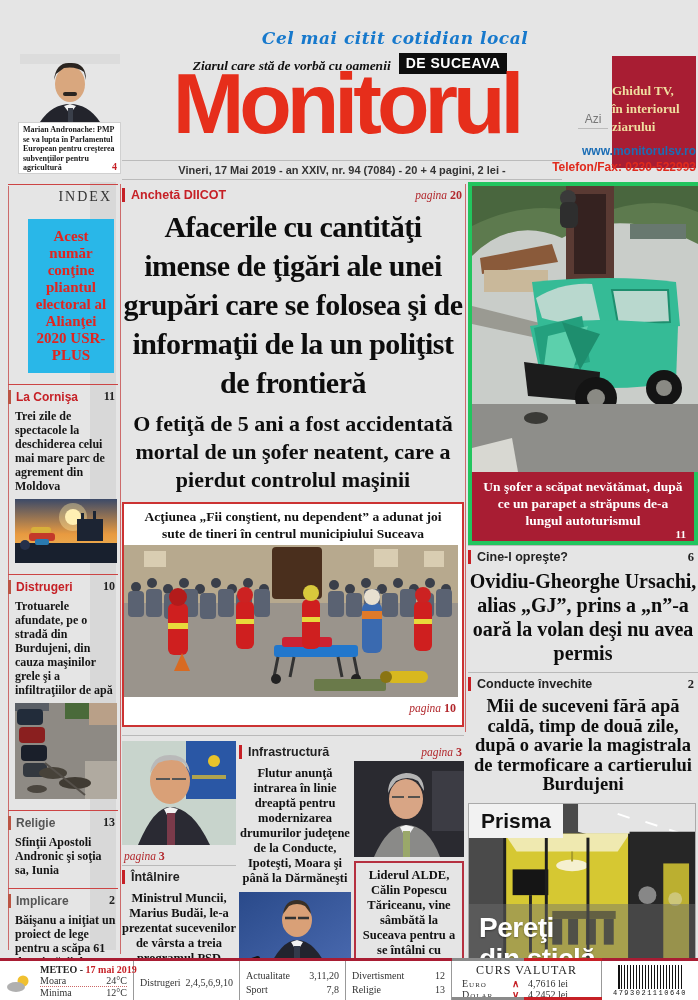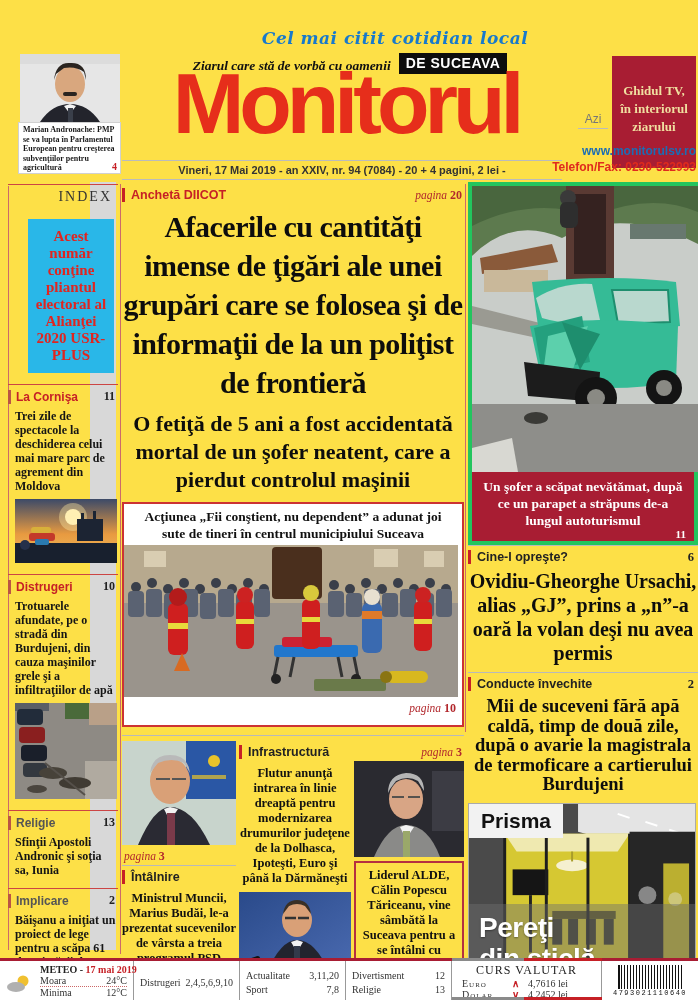--- a/index.html
+++ b/index.html
@@ -1,37 +1,37 @@
 <!DOCTYPE html>
 <html><head>
 <meta charset="utf-8">
 <style>
   * { margin:0; padding:0; box-sizing:border-box; }
   html,body { background:#ffffff; }
-  .page { position:relative; width:698px; height:1000px; background:#fde047; overflow:hidden;
+  .page { position:relative; width:698px; height:1000px; background:#e5e5e5; overflow:hidden;
           font-family:"Liberation Sans", sans-serif; }
 
   
   .tag-script { position:absolute; left:130px; top:28px; width:530px; text-align:center;
     font:bold italic 17px "DejaVu Serif", serif; color:#1779cc; letter-spacing:.5px; }
   .tag2row { position:absolute; left:130px; top:53px; width:440px; text-align:center; }
   .tag-serif { font:bold italic 13.5px "Liberation Serif", serif; color:#111; }
   .badge { display:inline-block; background:#0d0d0d; color:#fff; font:bold 14px "Liberation Sans", sans-serif;
     padding:2px 7px 3px; margin-left:8px; letter-spacing:.5px; vertical-align:2px; }
   .masthead { position:absolute; left:126px; top:58px; width:440px; text-align:center;
     font:bold 86px/1.05 "Liberation Sans", sans-serif; letter-spacing:-5px; color:#e62e1b; }
   .hphoto { position:absolute; left:20px; top:54px; width:100px; height:68px; }
   .hphoto svg { display:block; width:100%; height:100%; }
   .hcap { position:absolute; left:18px; top:122px; width:103px; height:52px; background:#fff;
     border:1px solid #d0d0d0; padding:2px 3px 2px 4px; font:bold 8px/9.5px "Liberation Serif", serif; color:#1a1a1a; }
   .hcap .tp { position:absolute; right:3px; bottom:1px; color:#c62026; font:bold 10px "Liberation Serif", serif; }
   .azi { position:absolute; left:578px; top:112px; width:30px; font:12px "Liberation Sans", sans-serif; color:#777;
     border-bottom:1px solid #bbb; text-align:center; padding-bottom:2px;}
   .tvbox { position:absolute; left:612px; top:56px; width:84px; height:112px; background:#a81d33;
-    color:#f0dfa0; font:bold 13px/18px "Liberation Serif", serif; text-align:center;
+    color:#f0dfa0; font:bold 13px/18px "Liberation Serif", serif; text-align:left;
     white-space:pre-line; padding-top:26px; }
   .site { position:absolute; right:2px; top:144px; width:170px; text-align:right;
     font:bold 12px "Liberation Sans", sans-serif; color:#1b6db5; }
   .phone { position:absolute; right:2px; top:160px; width:190px; text-align:right;
     font:bold 12px "Liberation Sans", sans-serif; color:#e02a1d; }
   .dateline { position:absolute; left:122px; top:160px; width:440px; text-align:center;
     font:bold 11px "Liberation Sans", sans-serif; color:#333; border-top:1px solid #bbb; border-bottom:1px solid #bbb;
     padding:3px 0 3px; }
 
   
@@ -375,21 +375,21 @@
         <div class="krow">
           <span class="kick">Întâlnire</span>
         </div>
         <div class="c3txt">Ministrul Muncii, Marius Budăi, le-a prezentat sucevenilor de vârsta a treia programul PSD privind calitatea vieţii pensionarilor</div>
       </div>
 
       <div>
         <div class="krow nb">
           <span class="kick">Infrastructură</span>
         </div>
-        <div class="c3txt">Flutur anunţă intrarea în linie dreaptă pentru modernizarea drumurilor judeţene de la Dolhasca, Ipoteşti, Euro şi până la Dărmăneşti</div>
+        <div class="c3txt">Flutur anunţă intrarea în linie dreaptă pentru modernizarea drumurilor judeţene de la Conducte, Ipoteşti, Moara şi până la Dărmăneşti</div>
         <div class="colph" style="margin-top:6px">
           <svg width="112" height="80" viewBox="0 0 112 80" aria-hidden="true">
             <defs>
                 <linearGradient id="bg2" x1="0" y1="0" x2="1" y2="1">
               <stop offset="0" stop-color="#2a4a8a"></stop>
                   <stop offset="1" stop-color="#4a6ab0"></stop>
             </linearGradient>
               </defs>
             <rect width="112" height="80" fill="url(#bg2)"></rect>
             <ellipse cx="58" cy="28" rx="15" ry="17" fill="#d9a077"></ellipse>

